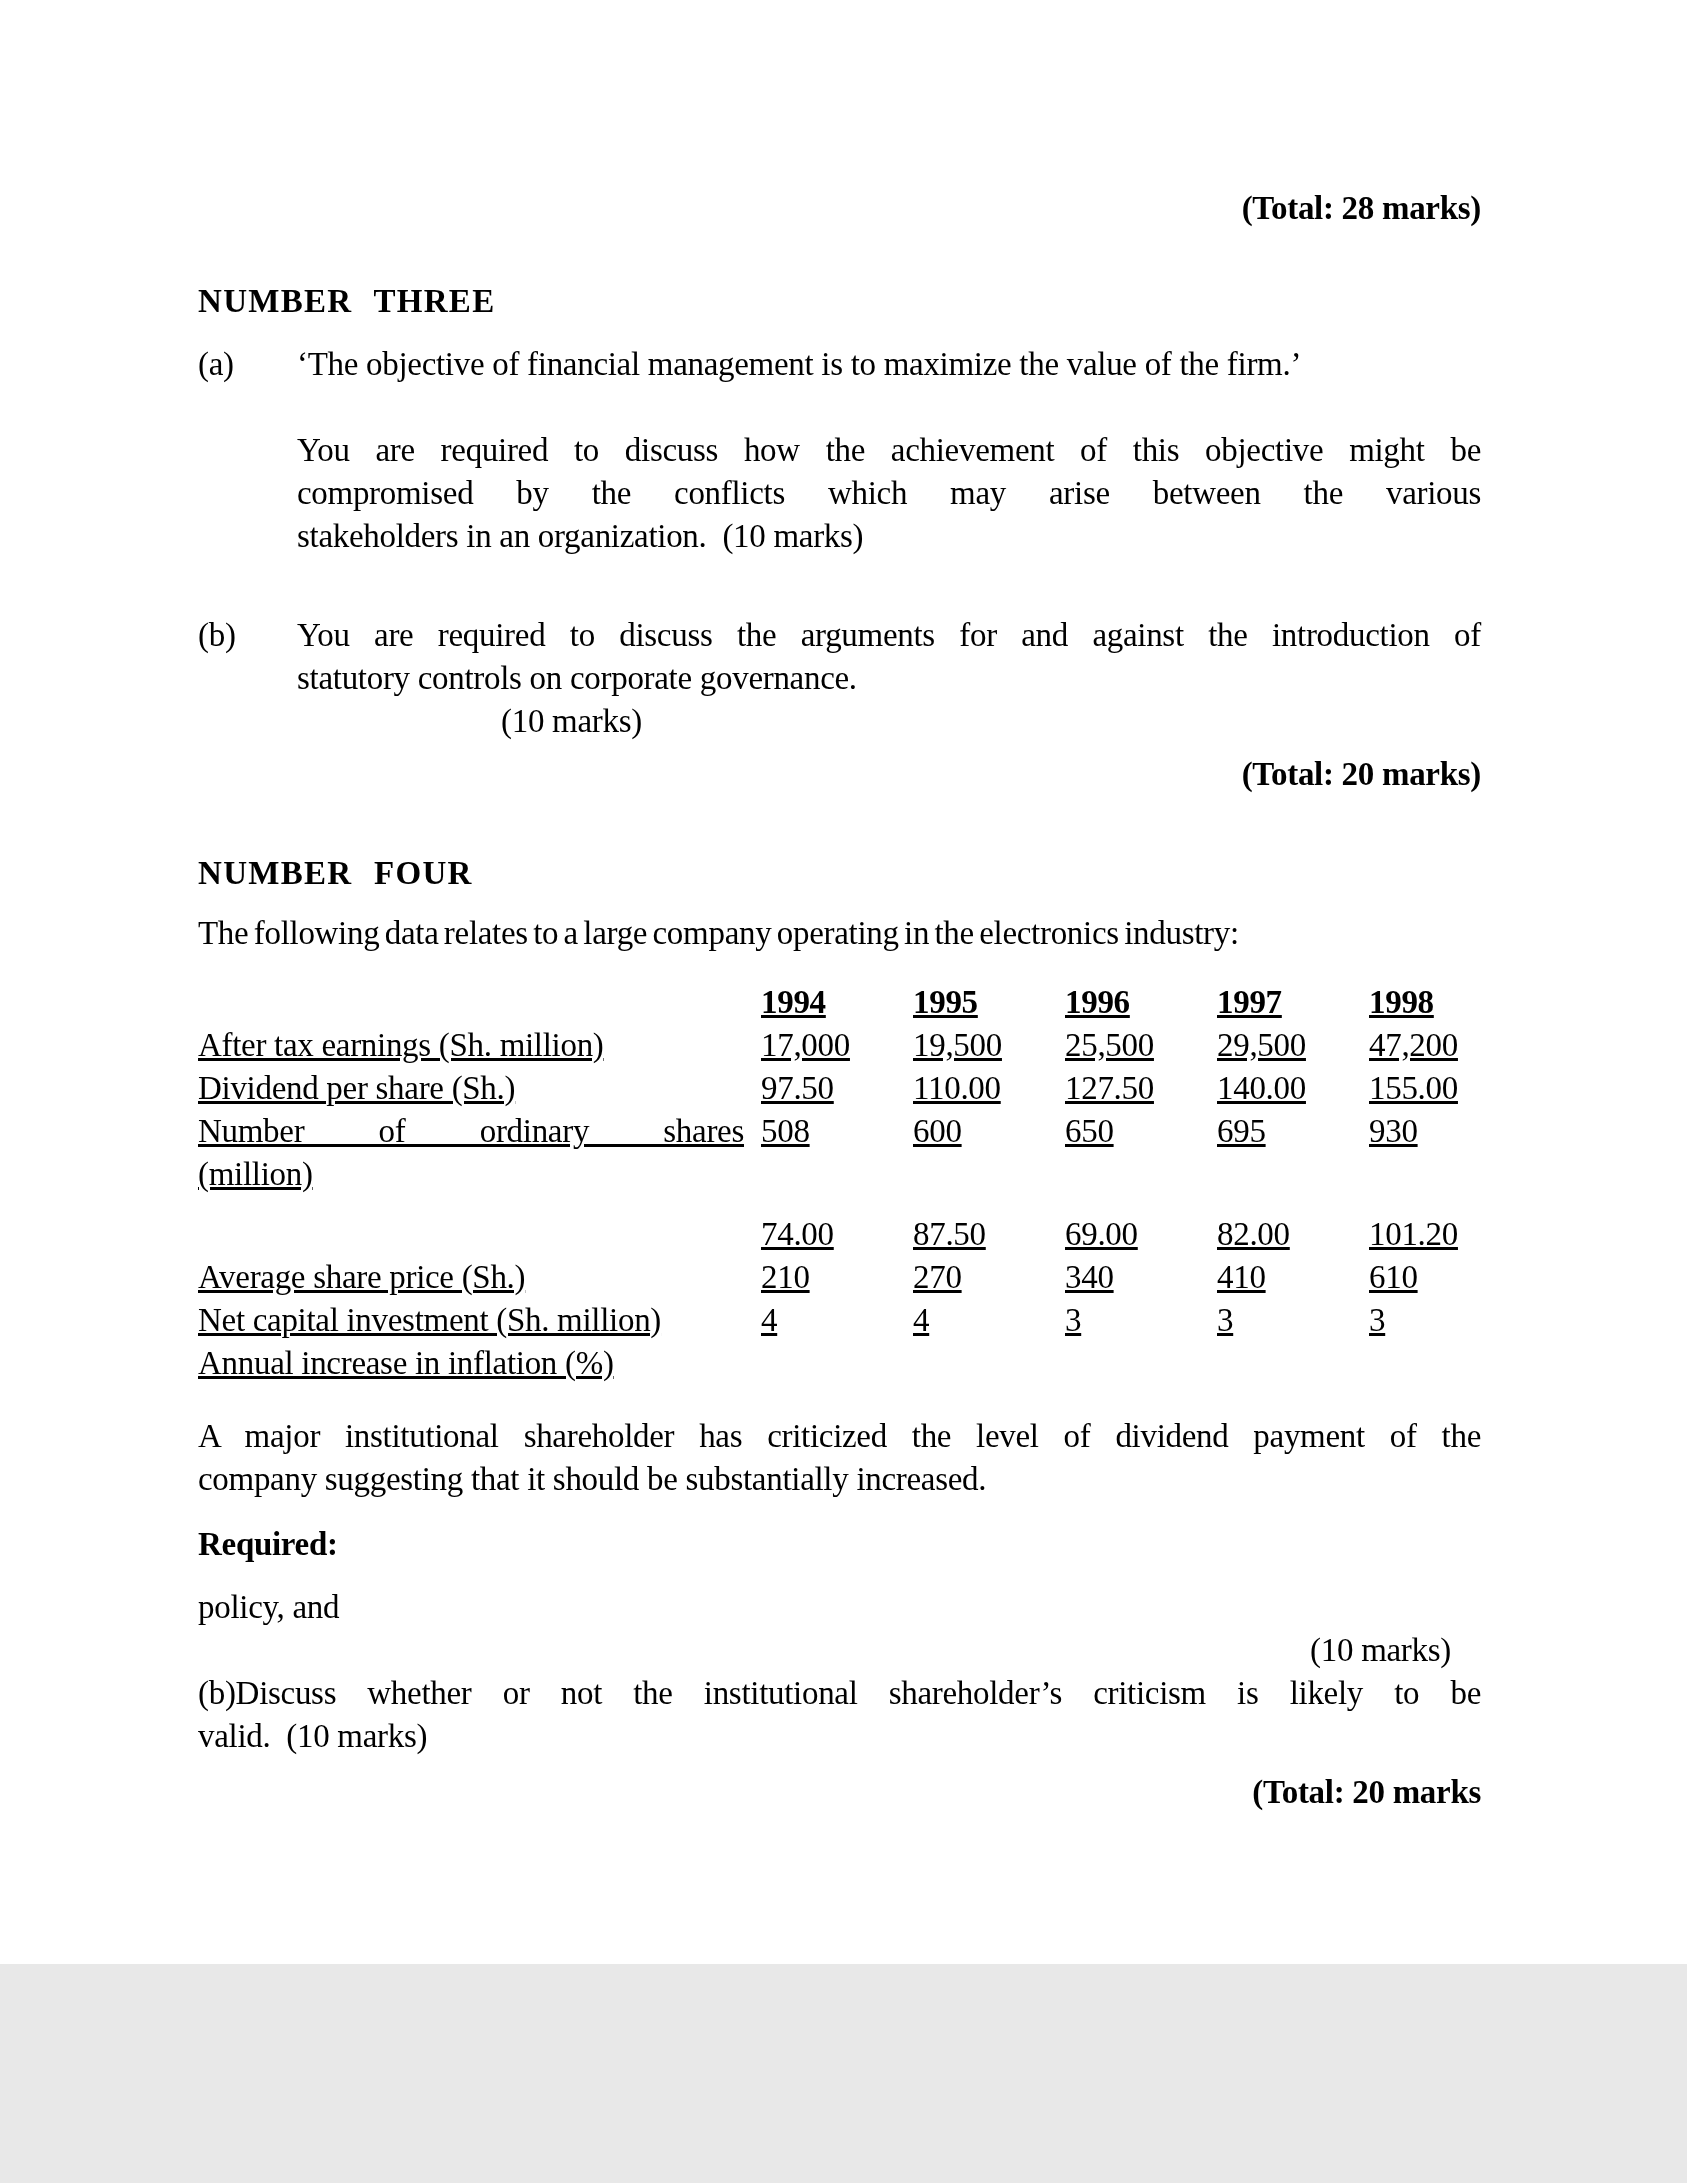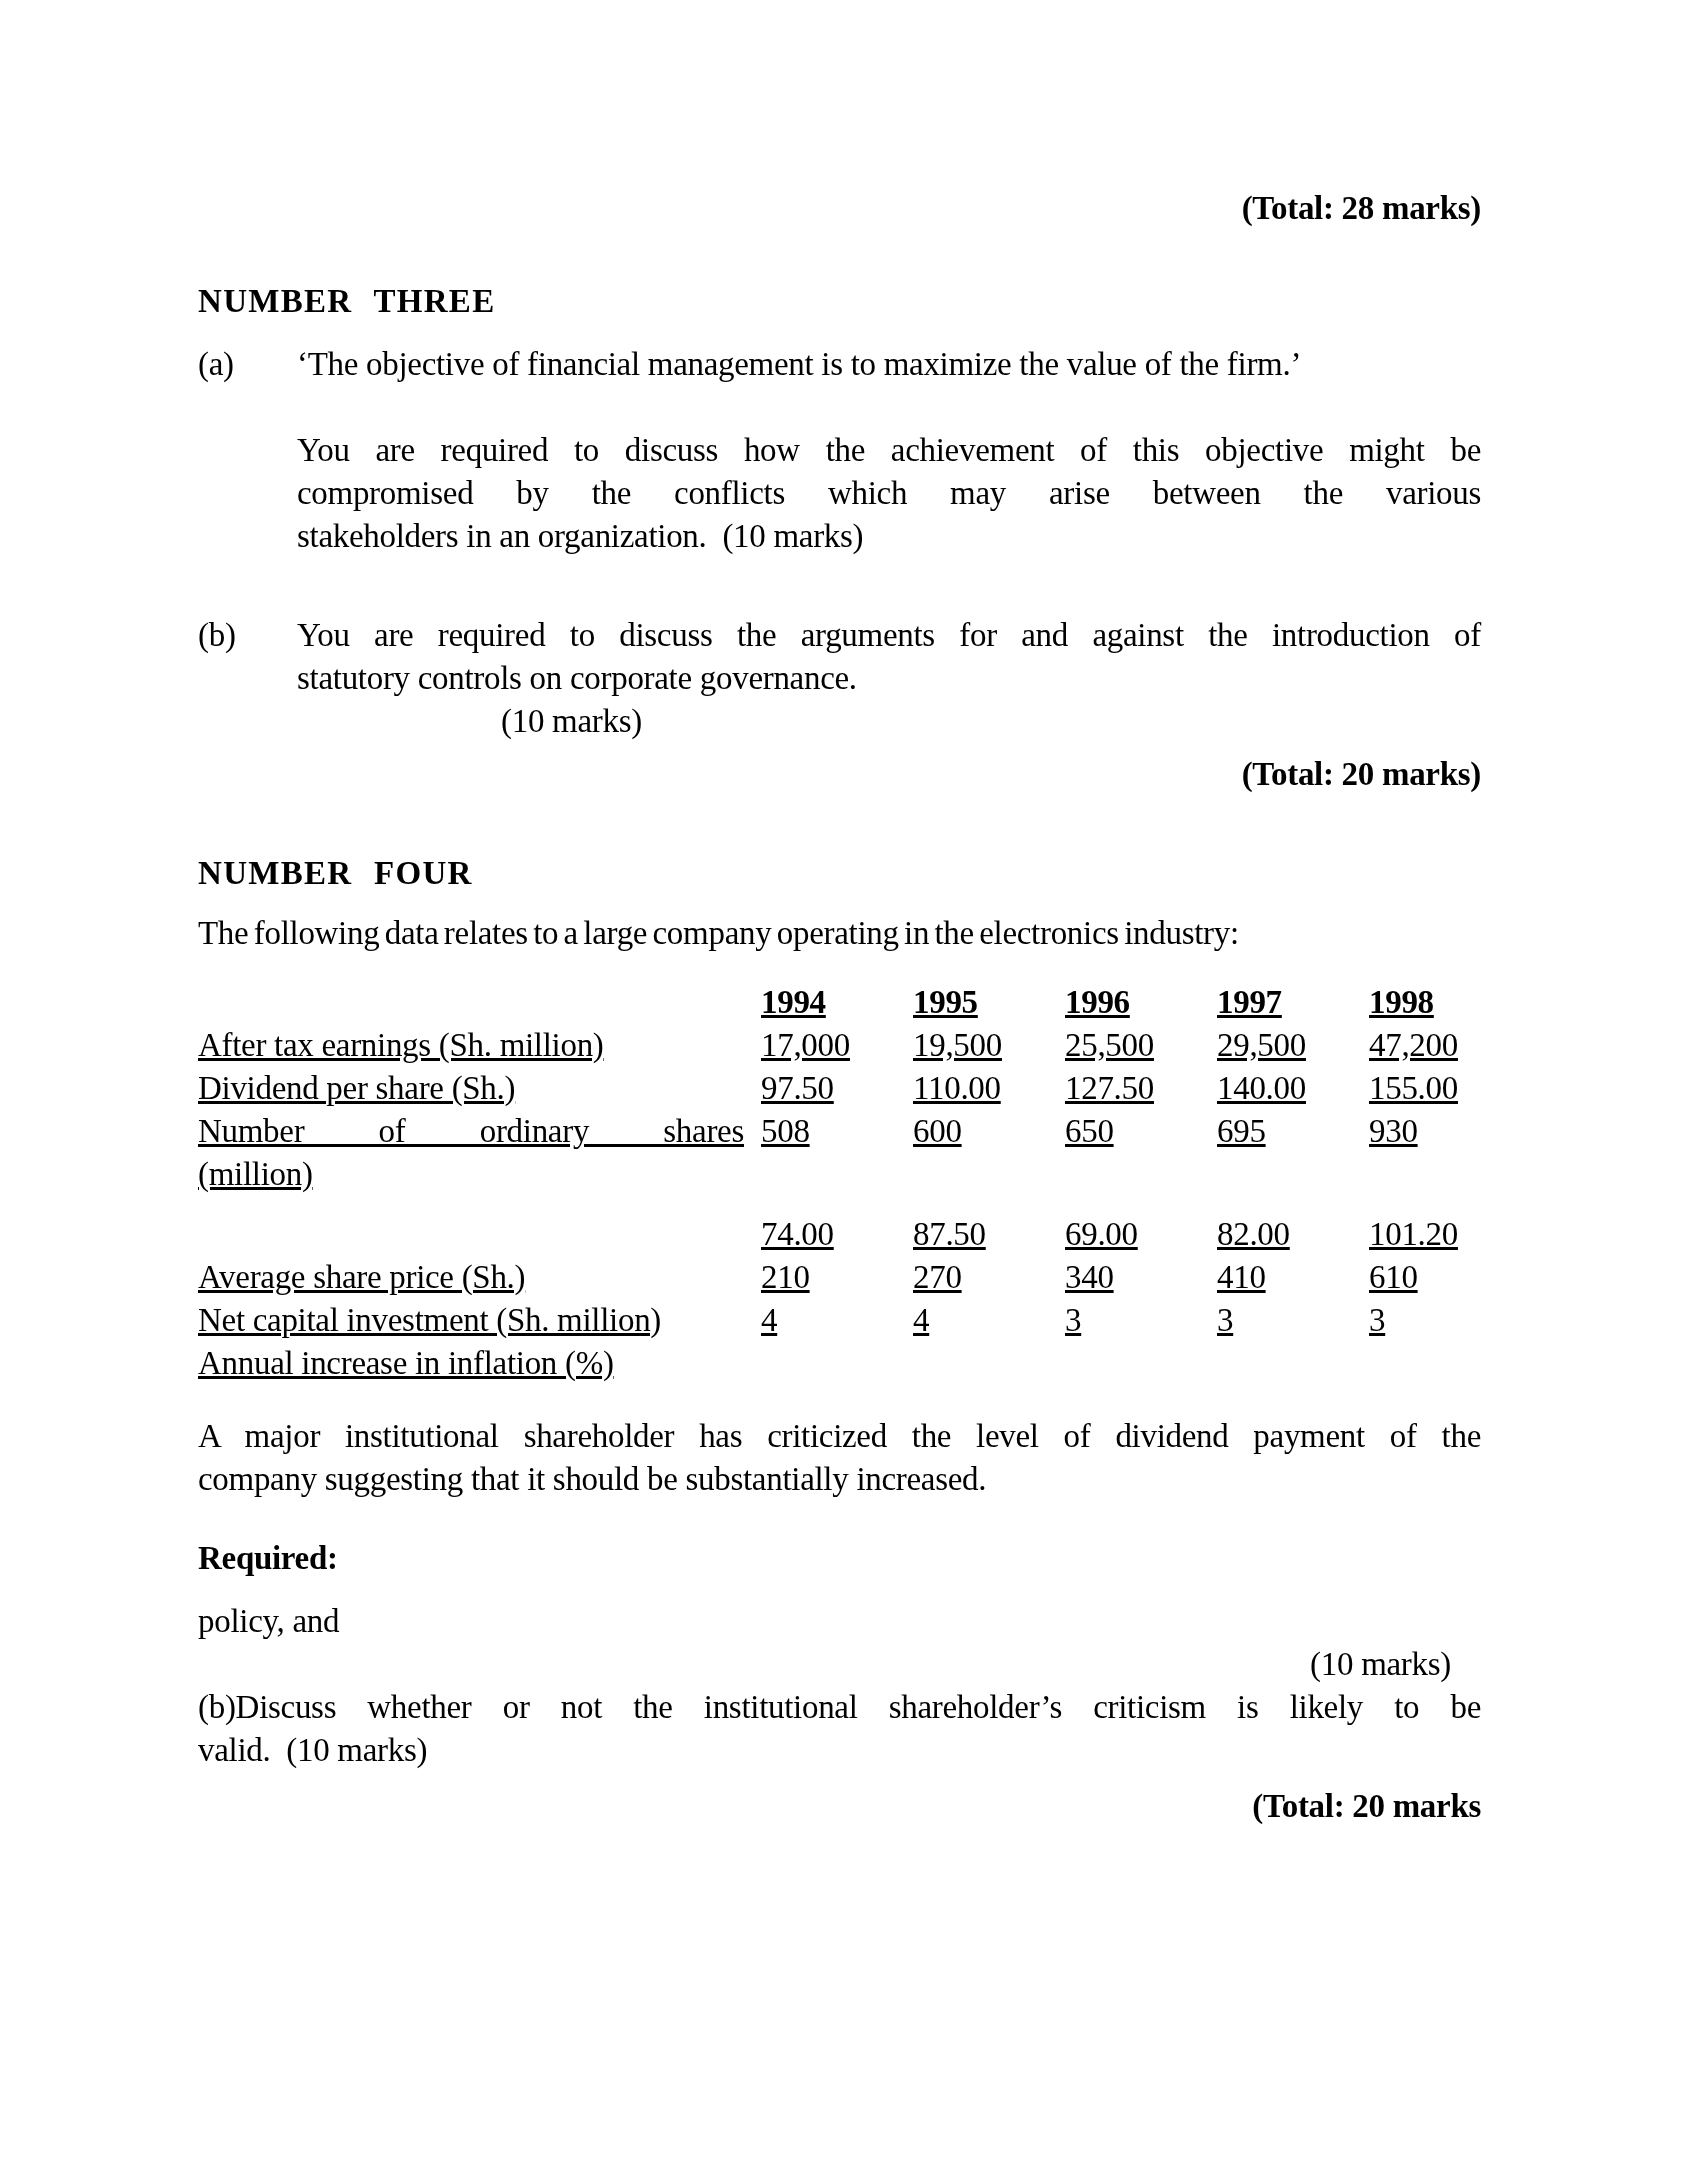--- a/index.html
+++ b/index.html
@@ -3,21 +3,21 @@
 <meta charset="utf-8">
 <style>
   html, body {
     margin: 0;
     padding: 0;
     background: #e8e8e8;
   }
   .page {
     position: relative;
     width: 1687px;
-    height: 2183px;
+    height: 1964px;
     background: #ffffff;
     color: #000000;
     font-family: "Liberation Serif", "DejaVu Serif", serif;
     font-size: 33px;
     line-height: 43px;
     letter-spacing: -0.3px;
     overflow: hidden;
   }
   .content {
     position: absolute;
@@ -50,21 +50,21 @@
   .marks-right { padding-right: 30px; }
   .mt-head3 { margin-top: 50px; }
   .mt-qa { margin-top: 20px; }
   .mt-para { margin-top: 43px; }
   .mt-qb { margin-top: 56px; }
   .mt-total3 { margin-top: 10px; }
   .mt-head4 { margin-top: 56px; }
   .mt-intro { margin-top: 16.5px; }
   .mt-table { margin-top: 26.5px; }
   .mt-note { margin-top: 30px; }
-  .mt-req { margin-top: 36px; }
+  .mt-req { margin-top: 22px; }
   .mt-reqa { margin-top: 20px; }
   .mt-totalbot { margin-top: 13.2px; }
   .trow {
     display: grid;
     grid-template-columns: 563px 152px 152px 152px 152px 114px;
     text-decoration: underline;
   }
   .trow .cell { white-space: nowrap; }
   .trow .ylabel {
     text-align: justify;

